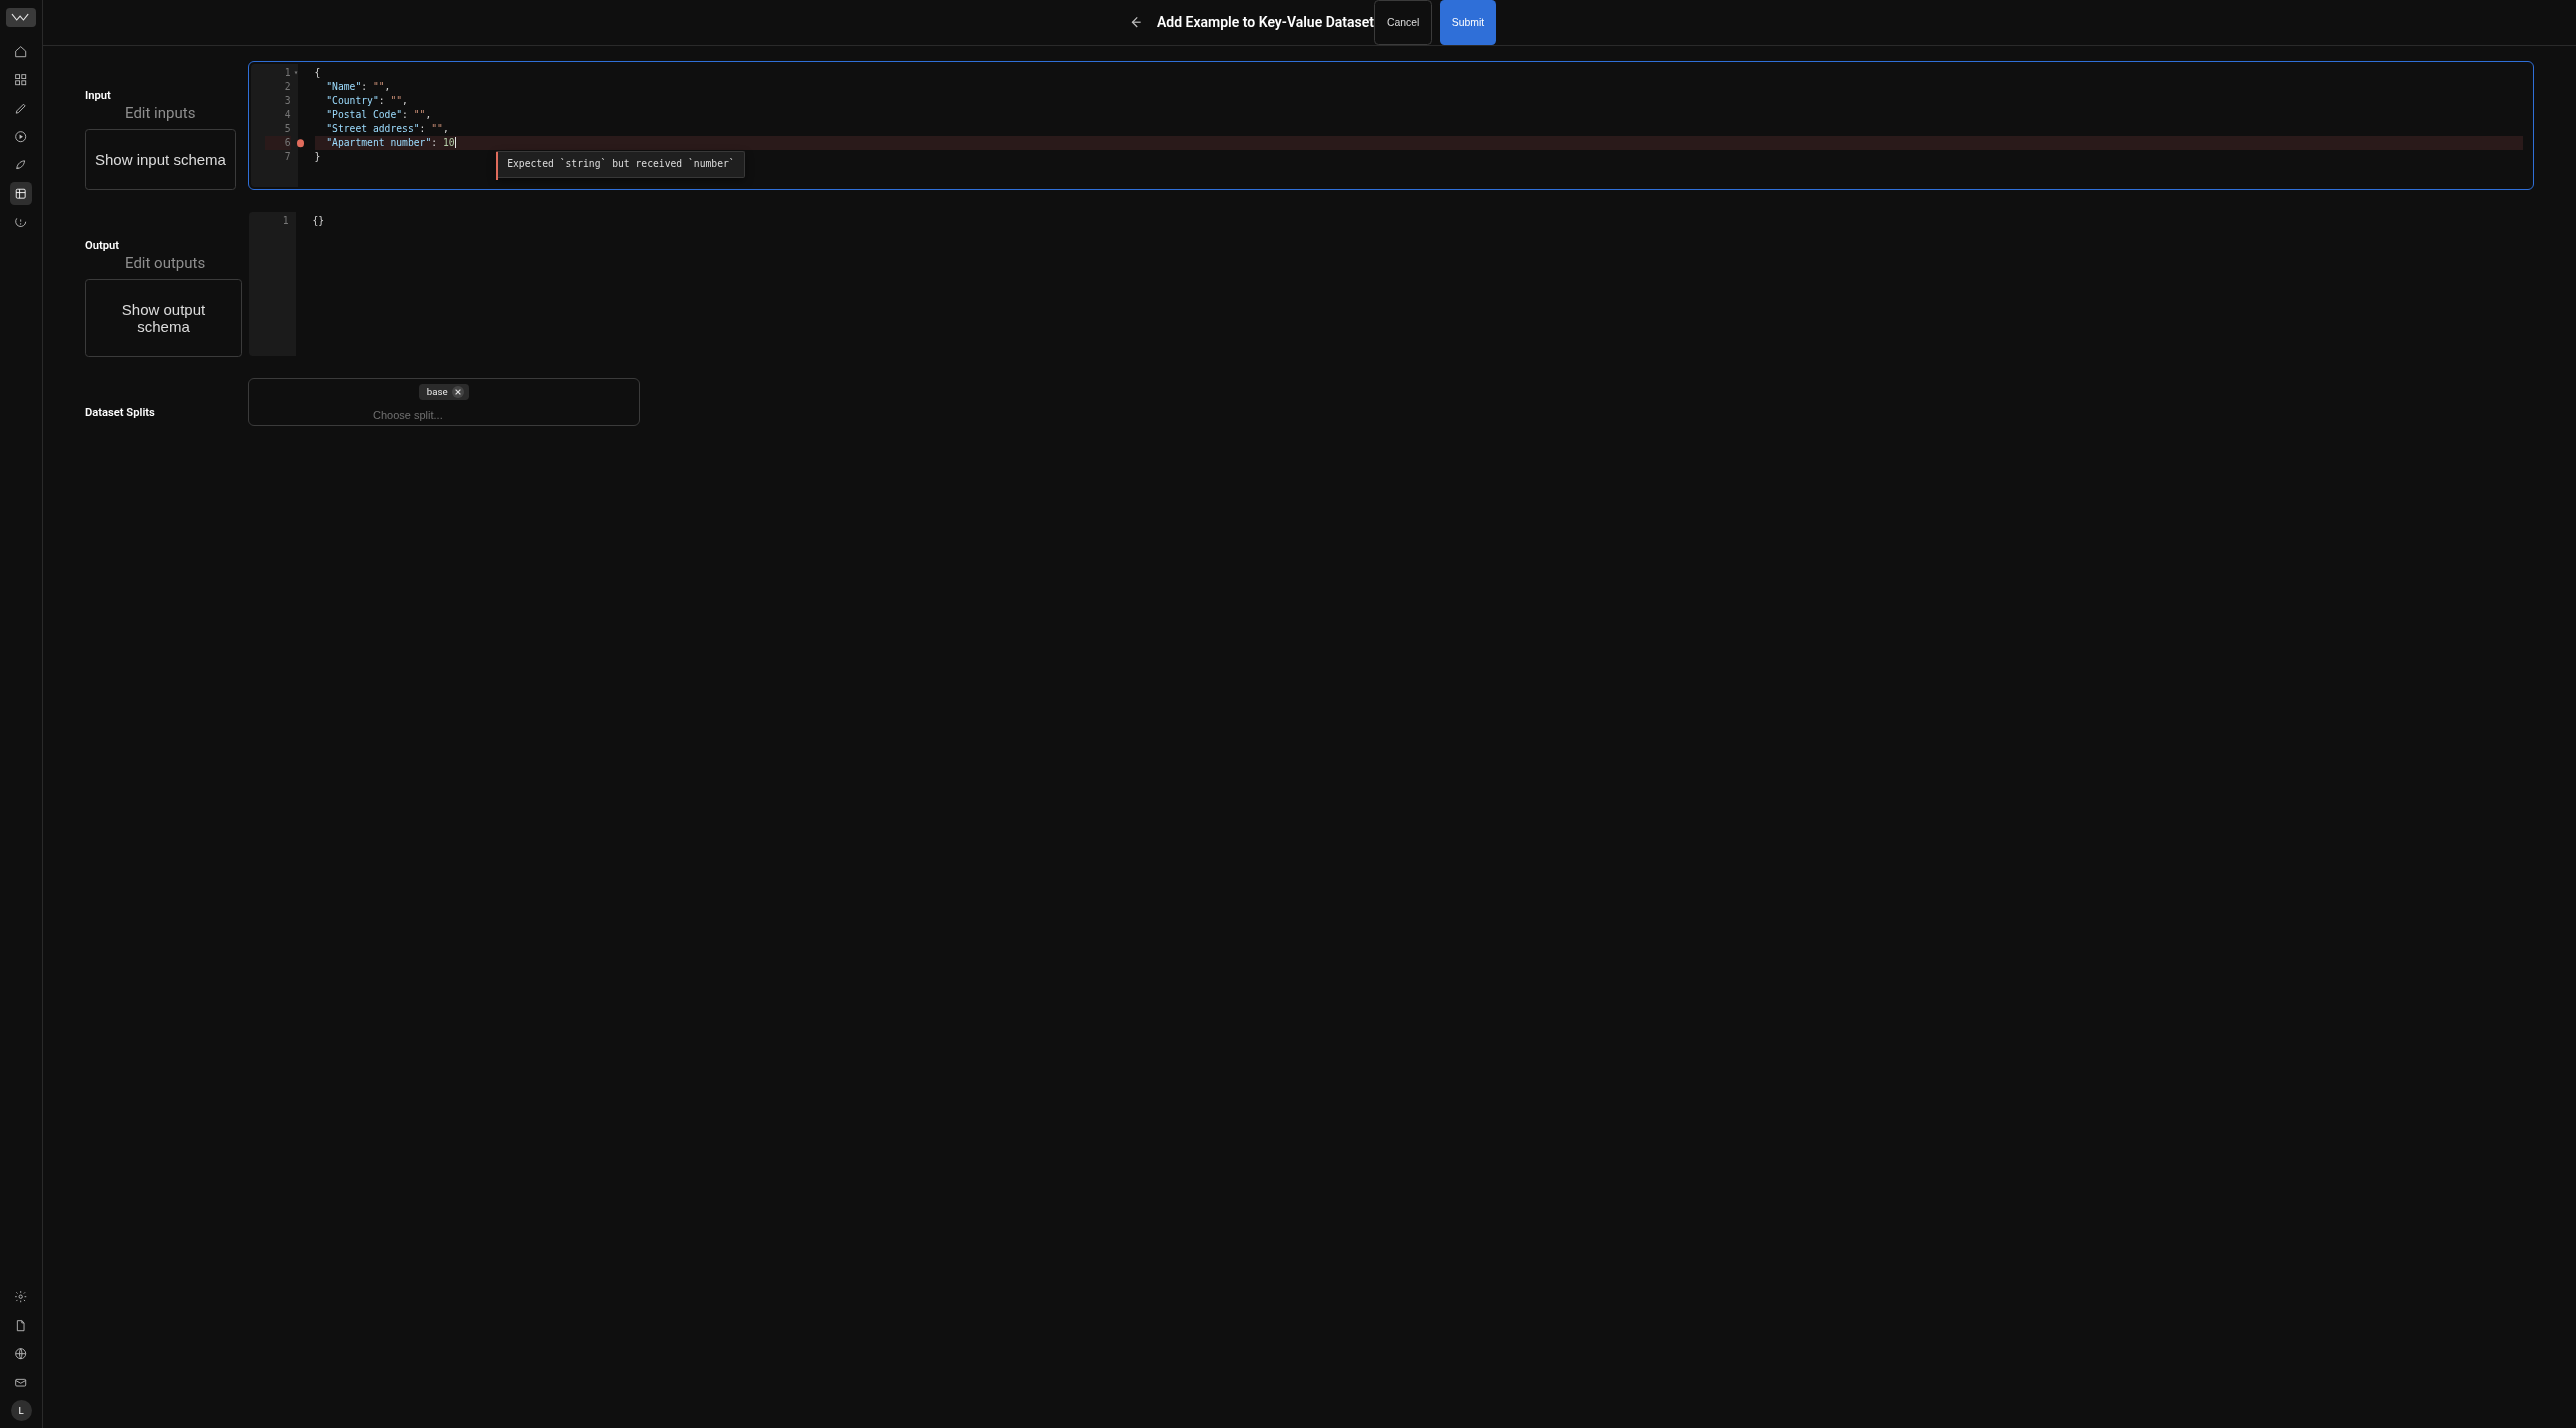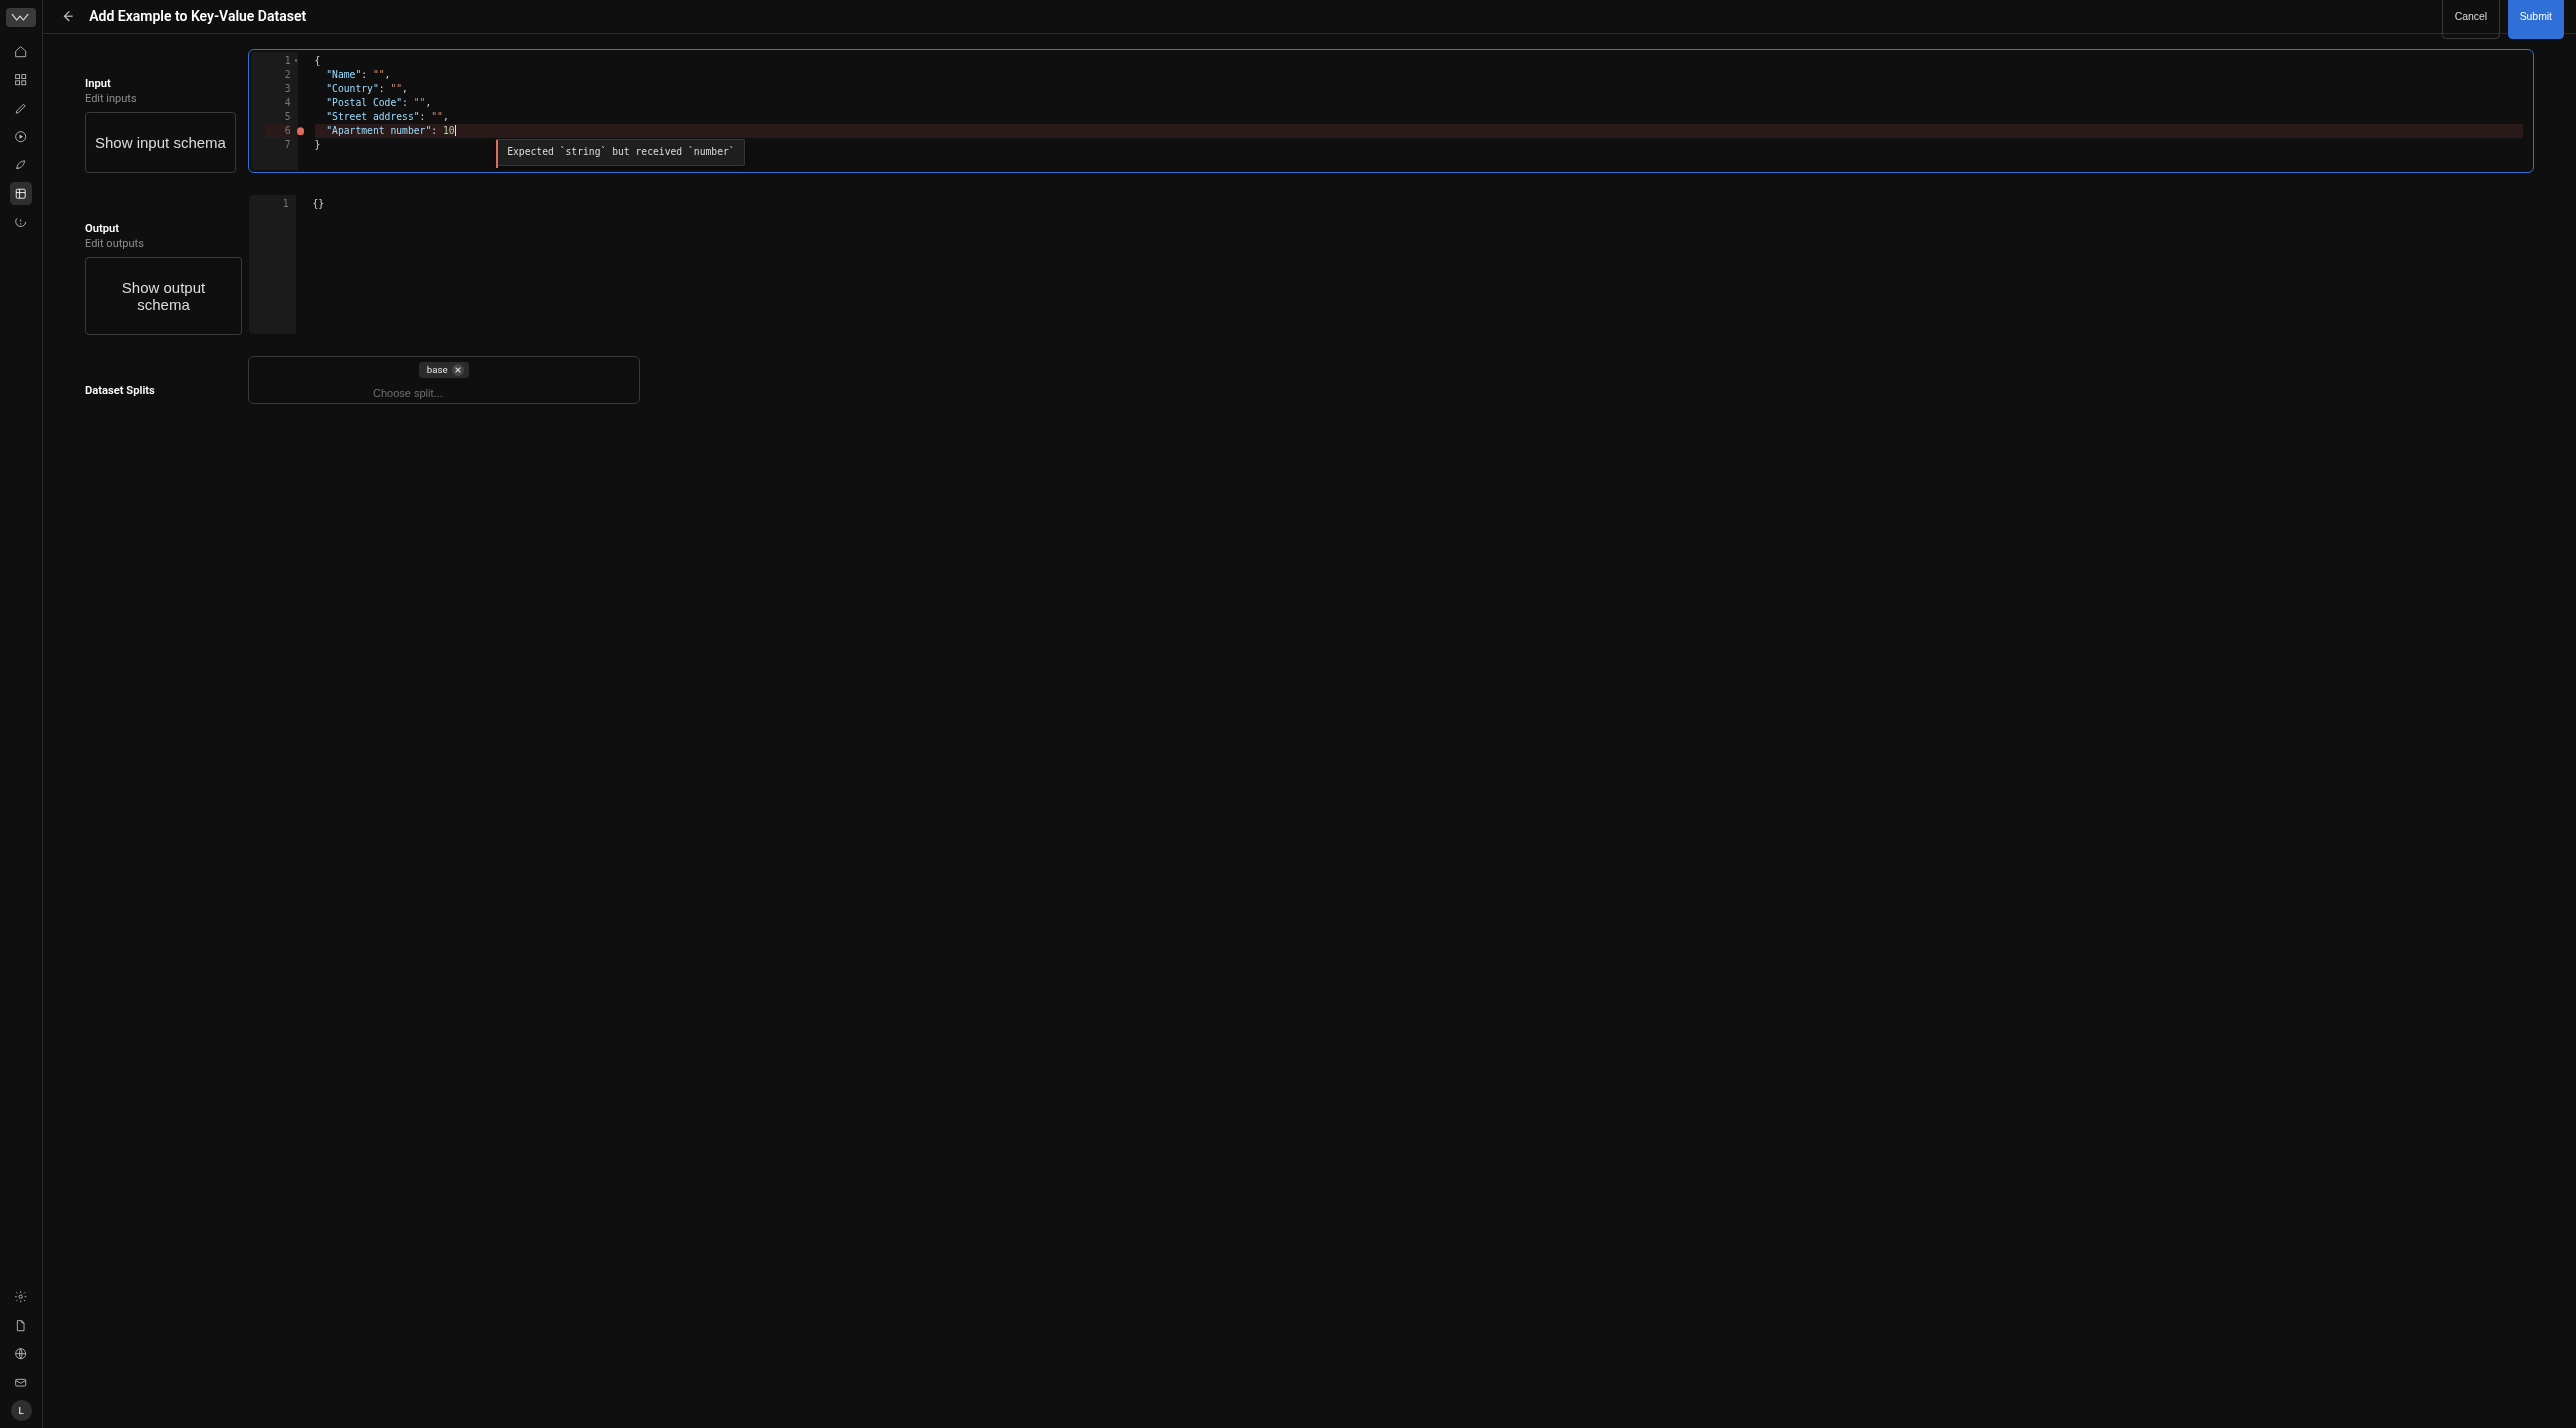--- a/index.html
+++ b/index.html
@@ -80,24 +80,24 @@
       margin: 0 auto;
     }
 
     
     .main {
       flex: 1;
       display: flex;
       flex-direction: column;
     }
     .topbar {
-      height: 34px;
-      display: flex;
-      align-items: center;
-      justify-content: space-between;
+      height: 46px;
+      display: flex;
+      align-items: center;
+      justify-content: center;
       padding: 0 12px 0 16.4px;
       border-bottom: 0.7px solid #2a2a2a;
     }
     .topbar-left {
       display: flex;
       align-items: center;
       gap: 13.4px;
     }
     .back-btn {
       width: 16.4px;
@@ -145,23 +145,24 @@
       margin-bottom: 21px;
     }
     .row-label h3 {
       font-size: 11.2px;
       font-weight: 600;
       color: #ffffff;
       margin-bottom: 1.5px;
       margin-top: 28px;
     }
     .row-label p {
-      font-size: 11px;
+      font-size: 15px;
       color: #8e8e8e;
       margin-bottom: 7.5px;
+      margin-left: 40px;
     }
     .schema-btn {
       border: 0.7px solid #3b3b3b;
       background: transparent;
       color: #dcdcdc;
       font-size: 15px;
       font-weight: 500;
       padding: 21px 9px;
       border-radius: 3.7px;
       cursor: pointer;

